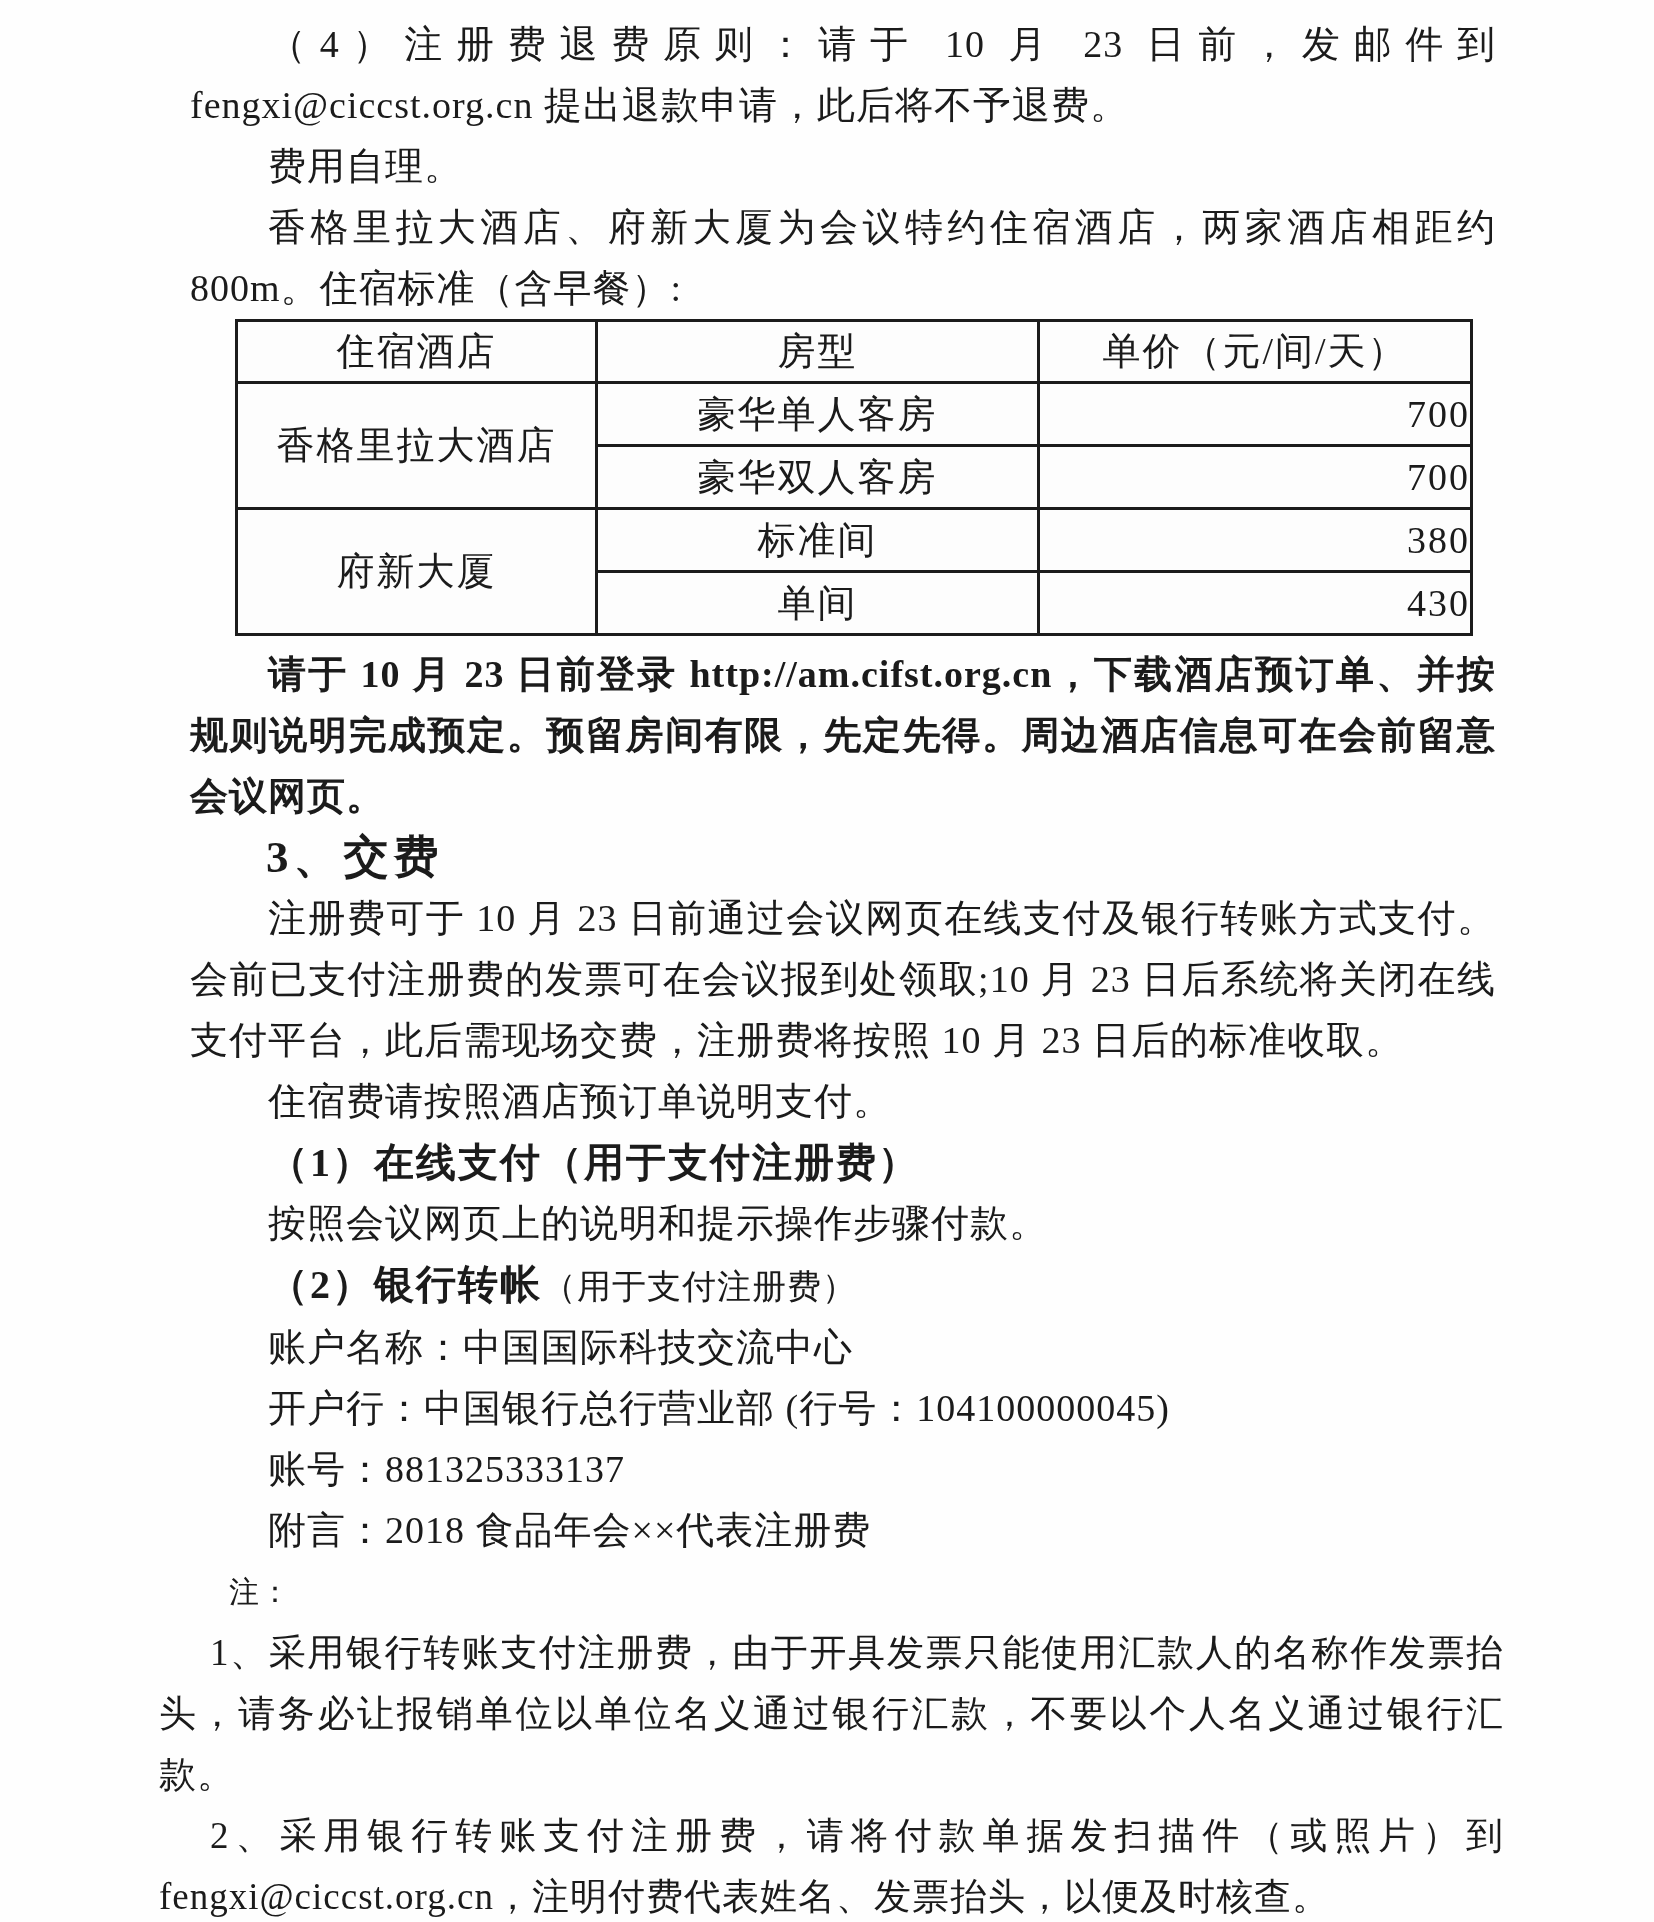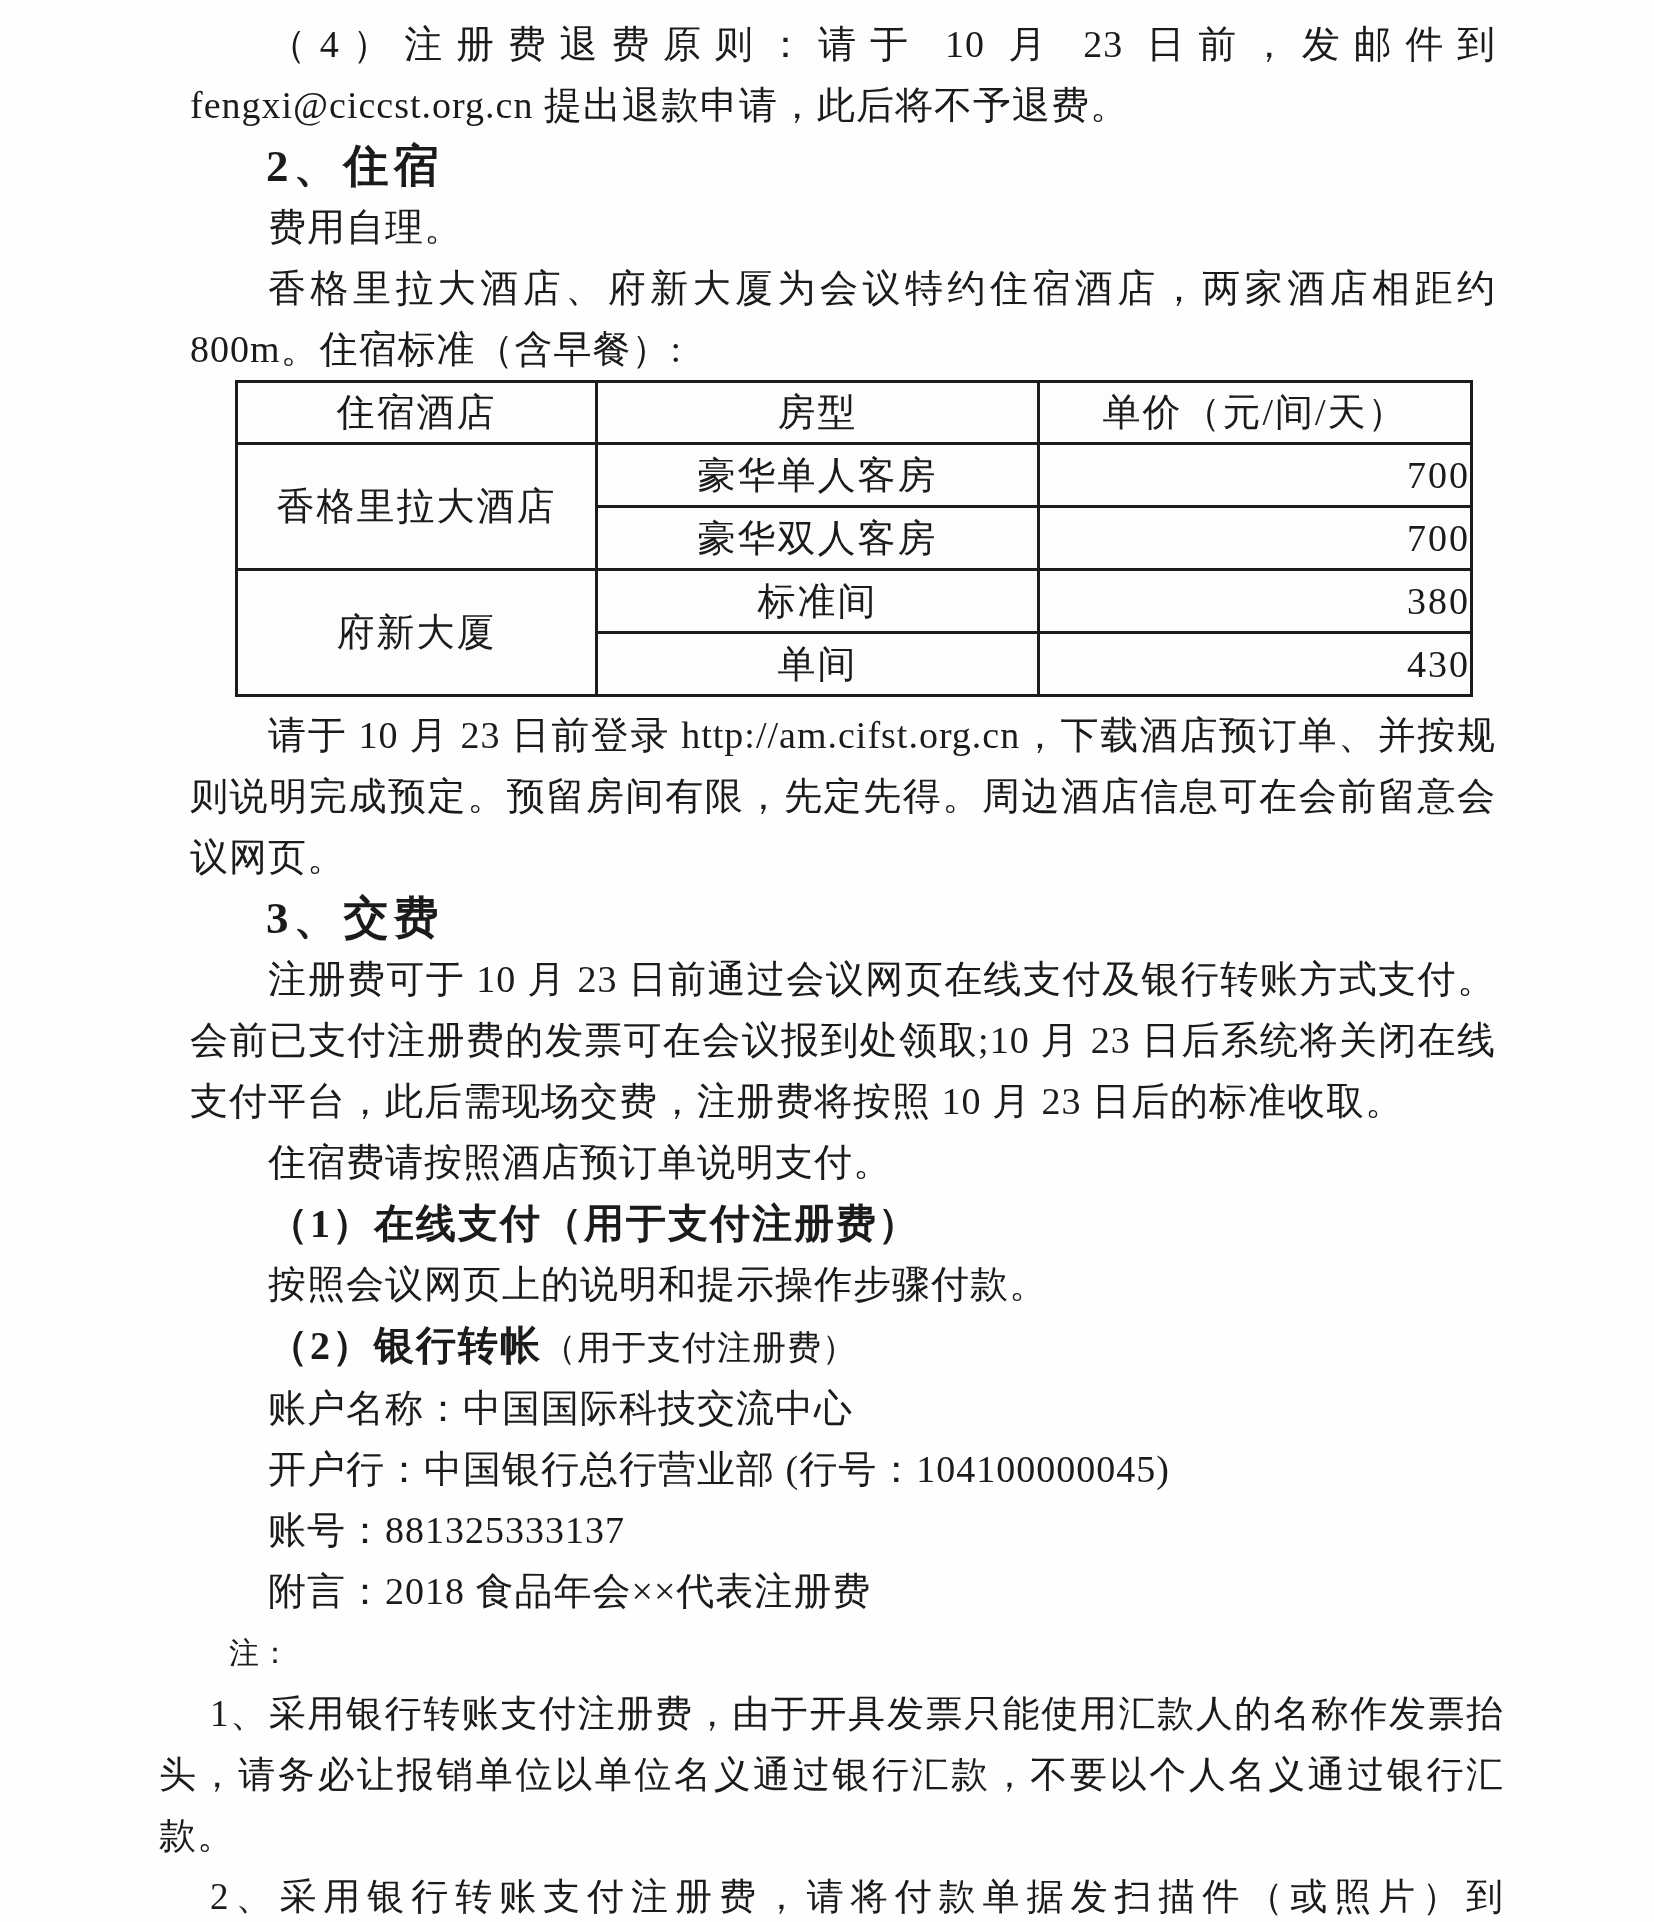--- a/index.html
+++ b/index.html
@@ -57,21 +57,21 @@
     letter-spacing: 2px;
     padding: 0;
     box-sizing: border-box;
     background: #fdfdfd;
   }
   table.hotel th { height: 62px; }
   table.hotel td { height: 63px; }
   td.hotel-name { text-align: center; }
   td.room-type { text-align: center; padding-left: 18px; }
   td.room-price { text-align: right; padding-left: 14px; }
-  .after-table { margin-top: 8px; }
+  .after-table { margin-top: 8px; font-weight: bold; }
   .notes { margin-left: -31px; margin-right: -8px; }
   .note-label {
     font-size: 30px;
     line-height: 61px;
     letter-spacing: 1px;
     text-indent: 70px;
     margin: 0;
   }
   .note-item {
     font-size: 37px;
@@ -82,21 +82,20 @@
     margin: 0;
   }
 </style>
 </head>
 <body>
 
 <div class="page">
 
   <p class="para">（4）注册费退费原则：请于 10 月 23 日前，发邮件到 fengxi@ciccst.org.cn 提出退款申请，此后将不予退费。</p>
 
-  <p class="heading">2、住宿</p>
 
   <p class="para">费用自理。</p>
 
   <p class="para">香格里拉大酒店、府新大厦为会议特约住宿酒店，两家酒店相距约 800m。住宿标准（含早餐）:</p>
 
   <table class="hotel">
     <colgroup>
       <col style="width:360px">
       <col style="width:442px">
       <col style="width:433px">

